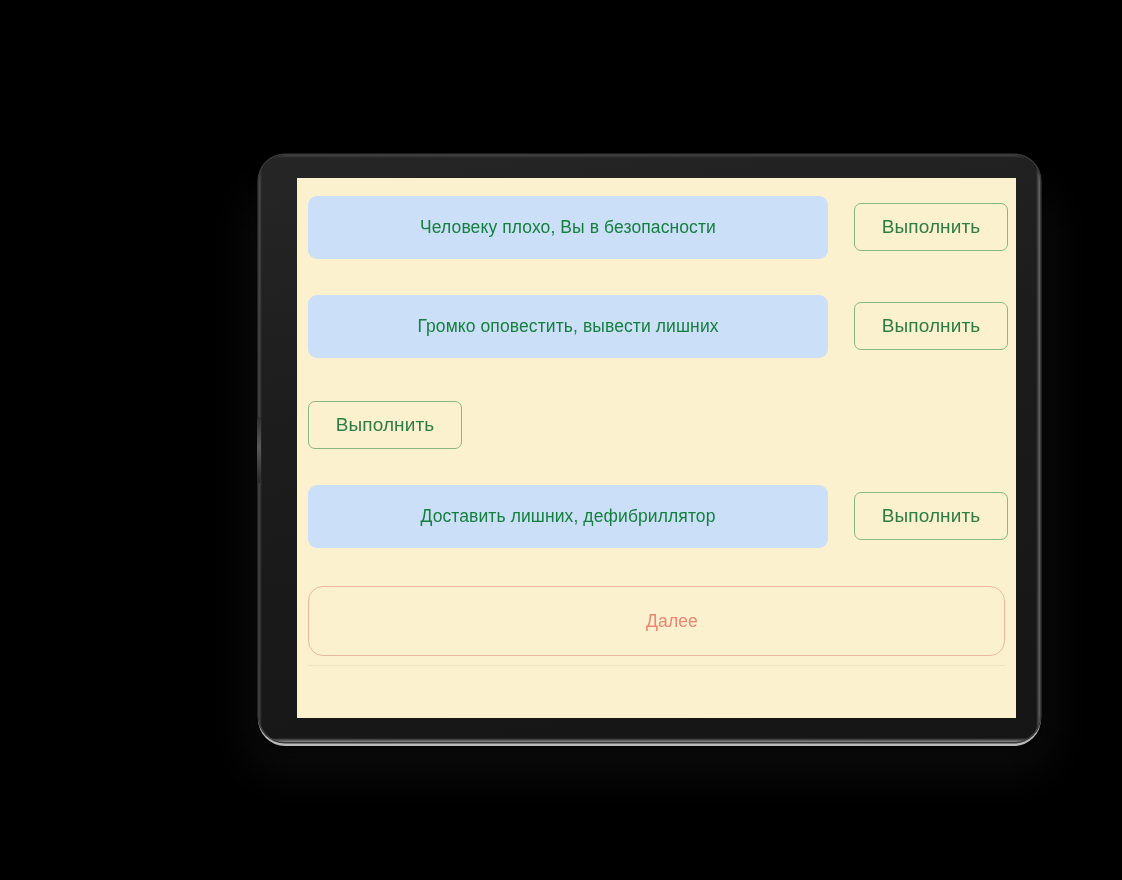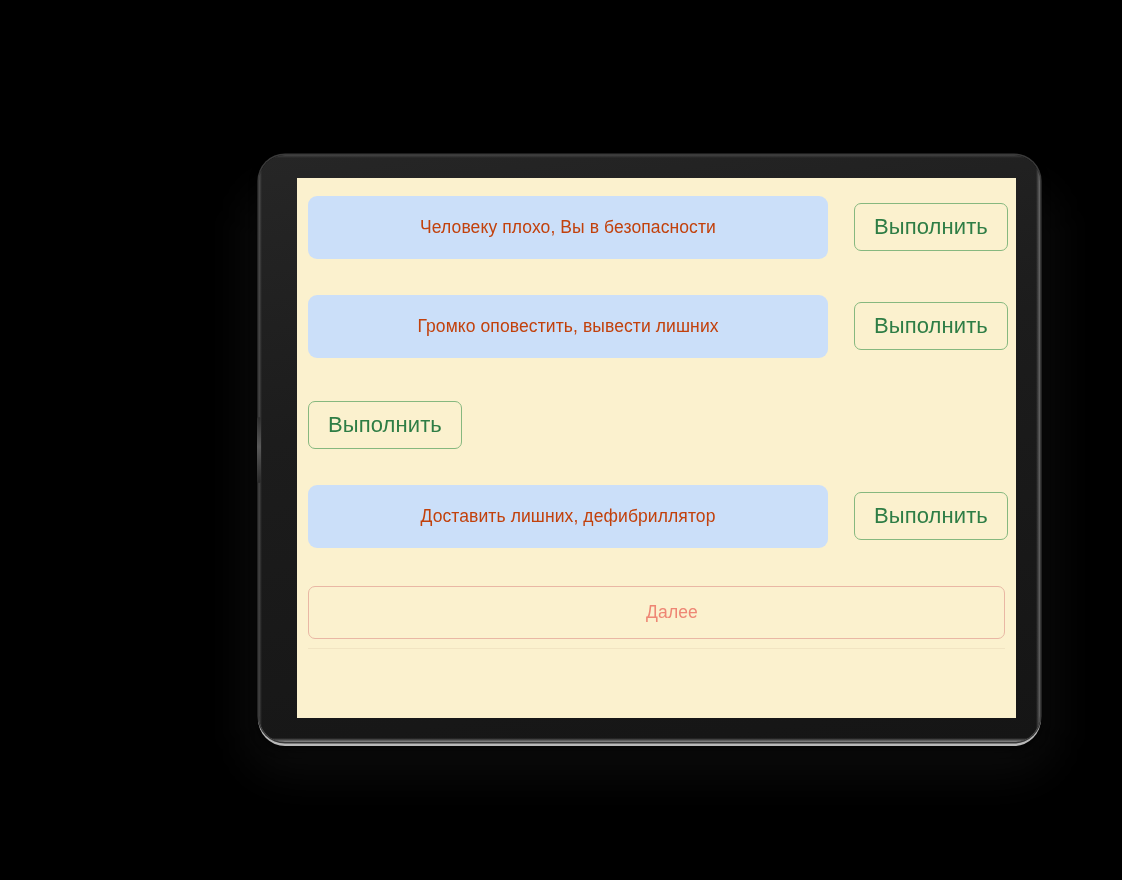--- a/index.html
+++ b/index.html
@@ -103,21 +103,21 @@
     gap: 26px;
     margin-bottom: 36px;
   }
 
   .task-card {
     flex: 0 0 520px;
     width: 520px;
     min-height: 63px;
     background: #CBDFF9;
     border-radius: 9px;
-    color: #c2410c;
+    color: #15803d;
     font-size: 17.5px;
     line-height: 1.45;
     letter-spacing: 0.1px;
     display: flex;
     align-items: center;
     justify-content: center;
     text-align: right;
     padding: 12px 22px;
   }
 
@@ -128,35 +128,35 @@
   .do-button {
     flex: 0 0 154px;
     width: 154px;
     height: 48px;
     margin-top: 7px;
     background: transparent;
     border: 1.4px solid #86B87F;
     border-radius: 7px;
     color: #2E7D45;
     font-family: "Liberation Sans", sans-serif;
-    font-size: 22px;
+    font-size: 19px;
     letter-spacing: 0.1px;
     display: flex;
     align-items: center;
     justify-content: center;
     cursor: pointer;
   }
 
   
   .next-button {
     margin-top: 2px;
-    height: 53px;
+    height: 70px;
     background: transparent;
     border: 1.3px solid #E9B7A4;
-    border-radius: 7px;
+    border-radius: 15px;
     color: #EE8674;
     font-family: "Liberation Sans", sans-serif;
     font-size: 17.5px;
     letter-spacing: 0.1px;
     display: flex;
     align-items: center;
     justify-content: center;
     cursor: pointer;
     padding-left: 31px;
   }

